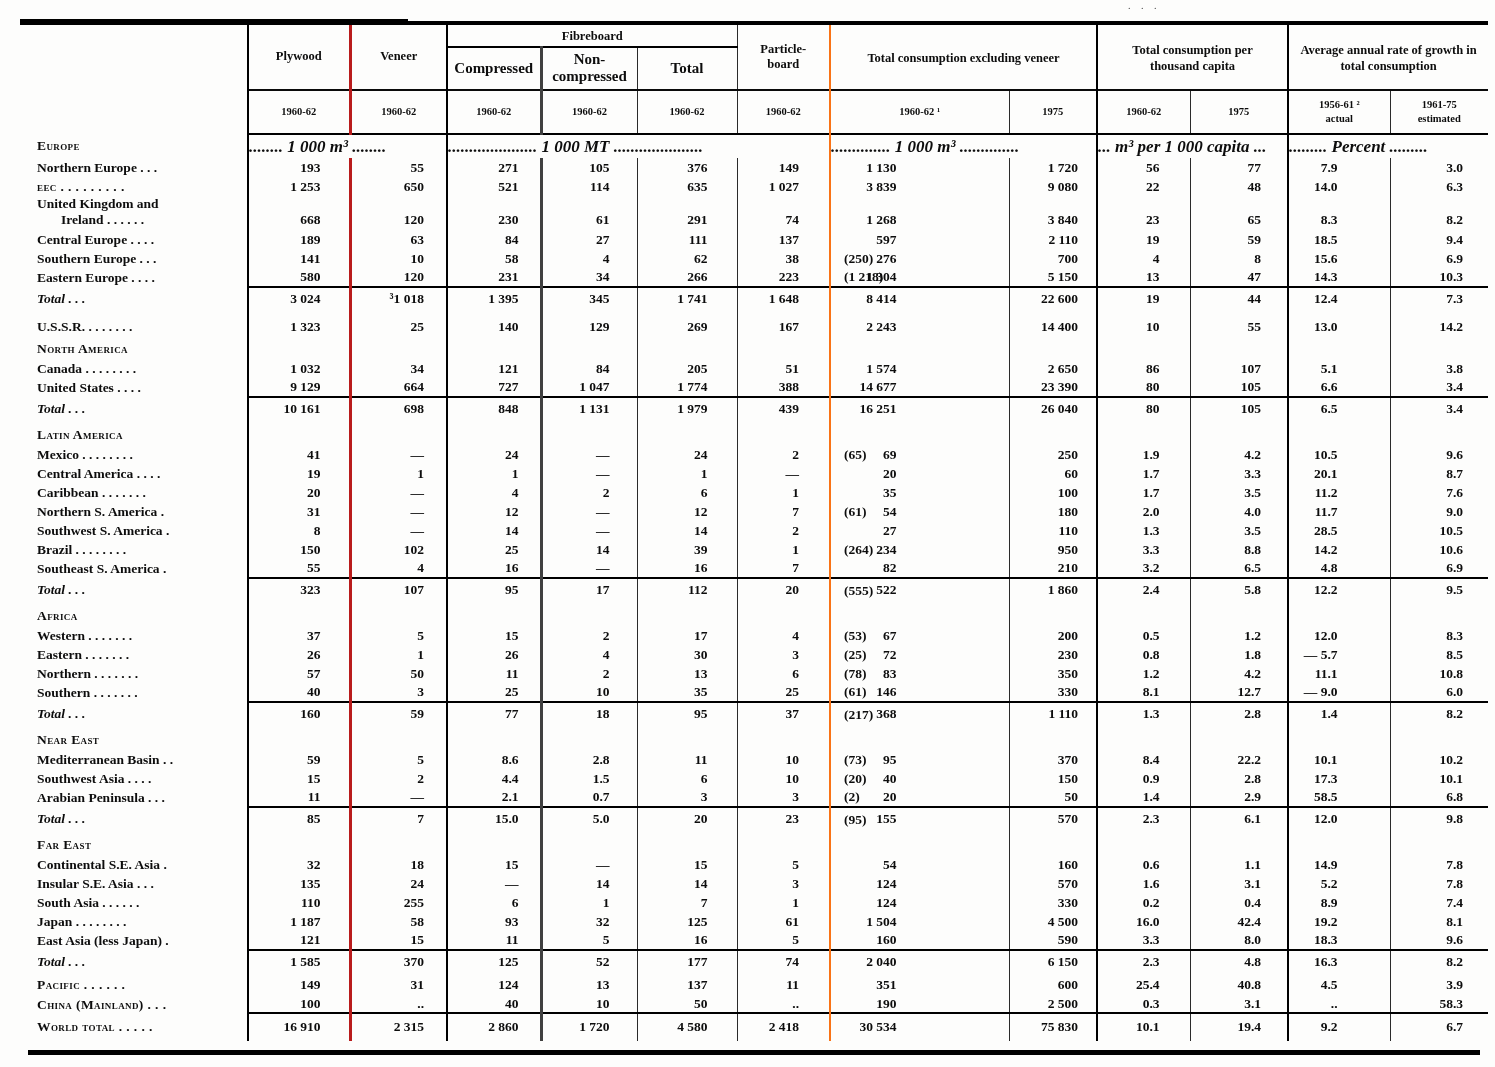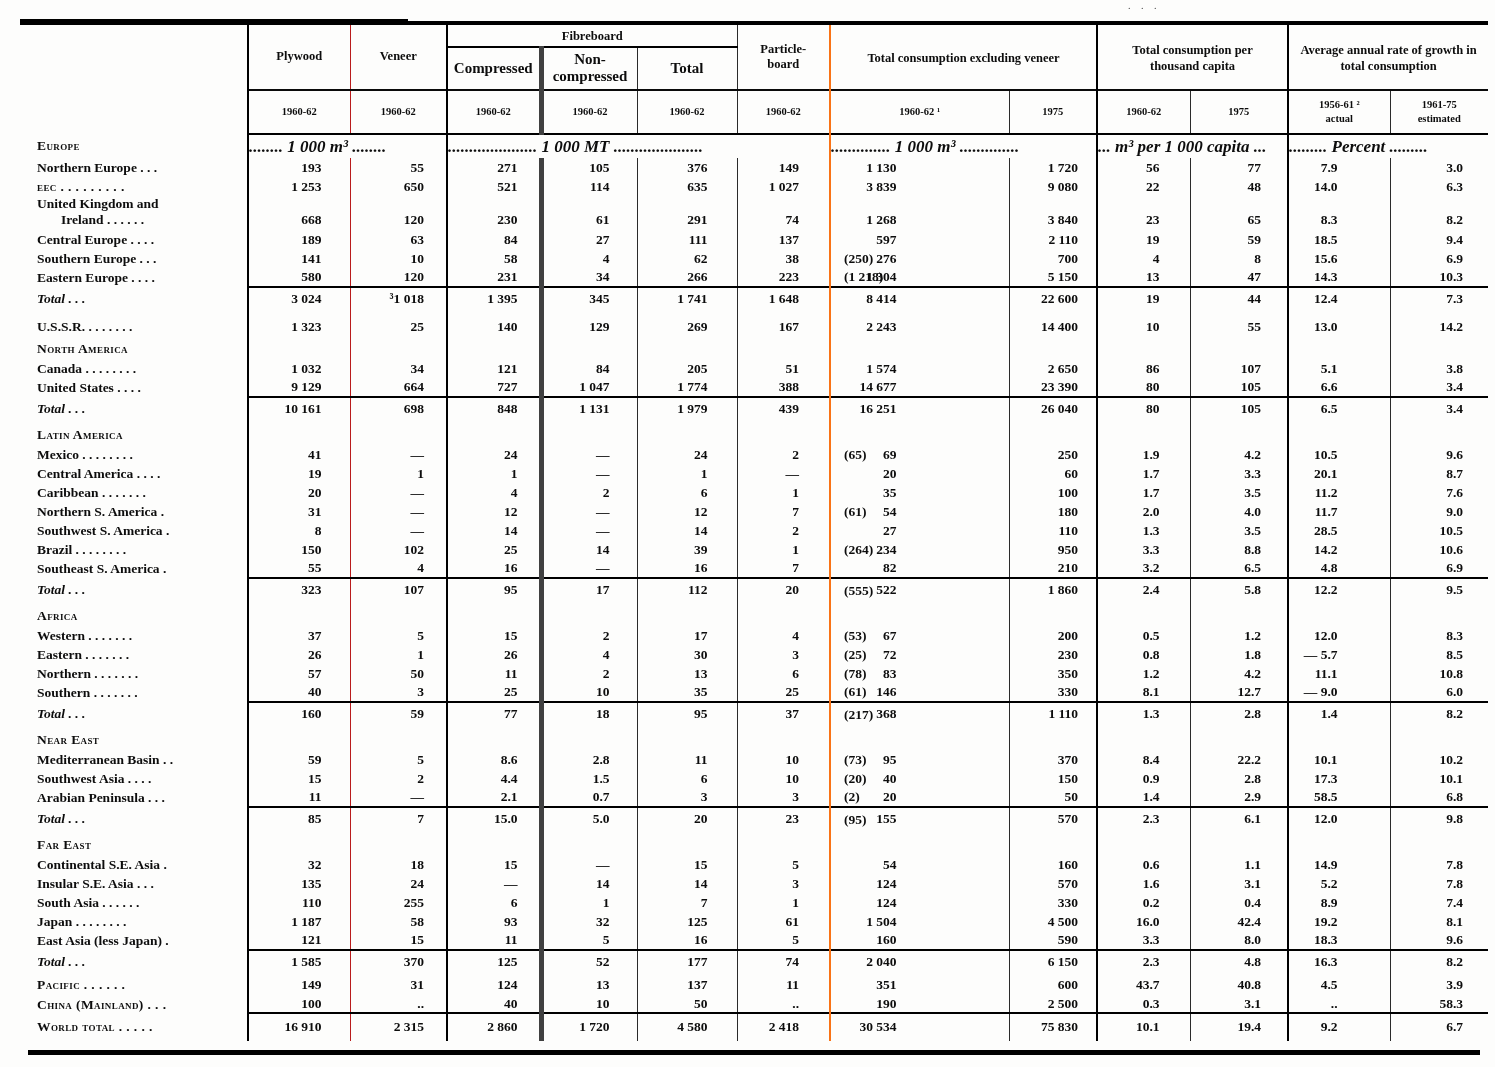--- a/index.html
+++ b/index.html
@@ -23,23 +23,23 @@
     position: absolute; left: 20px; top: 21px;
     width: 1468px;
     border-collapse: collapse;
     table-layout: fixed;
     border-top: 4px solid #000;
   }
   th, td { padding: 0; font-weight: bold; vertical-align: middle; }
 
   
   .c2  { border-left: 2px solid #000; }
-  .c3  { border-left: 1px solid #b91c1c; }
+  .c3  { border-left: 3px solid #b91c1c; }
   .c4  { border-left: 2px solid #000; }
-  .c5  { border-left: 5px solid #404040; }
+  .c5  { border-left: 3px solid #404040; }
   .c6  { border-left: 1px solid #2a2a2a; }
   .c7  { border-left: 1px solid #2a2a2a; }
   .c8  { border-left: 2px solid #f97316; }
   .c9  { border-left: 1px solid #2a2a2a; }
   .c10 { border-left: 2px solid #000; }
   .c11 { border-left: 1px solid #2a2a2a; }
   .c12 { border-left: 2px solid #000; }
   .c13 { border-left: 1px solid #2a2a2a; }
 
   
@@ -850,21 +850,21 @@
         <td class="n c3">31</td>
         <td class="n c4">124</td>
         <td class="n c5">13</td>
         <td class="n c6">137</td>
         <td class="n c7">11</td>
         <td class="c8 cons">
           <span class="paren"></span>
           <span class="val">351</span>
         </td>
         <td class="n c9">600</td>
-        <td class="n c10">43.7</td>
+        <td class="n c10">25.4</td>
         <td class="n c11">40.8</td>
         <td class="n c12">4.5</td>
         <td class="n c13">3.9</td>
       </tr>
       <tr class="row-data gap-sm">
         <td class="c1 label sc">China (Mainland) .  .  .</td>
         <td class="n c2">100</td>
         <td class="n c3">..</td>
         <td class="n c4">40</td>
         <td class="n c5">10</td>

